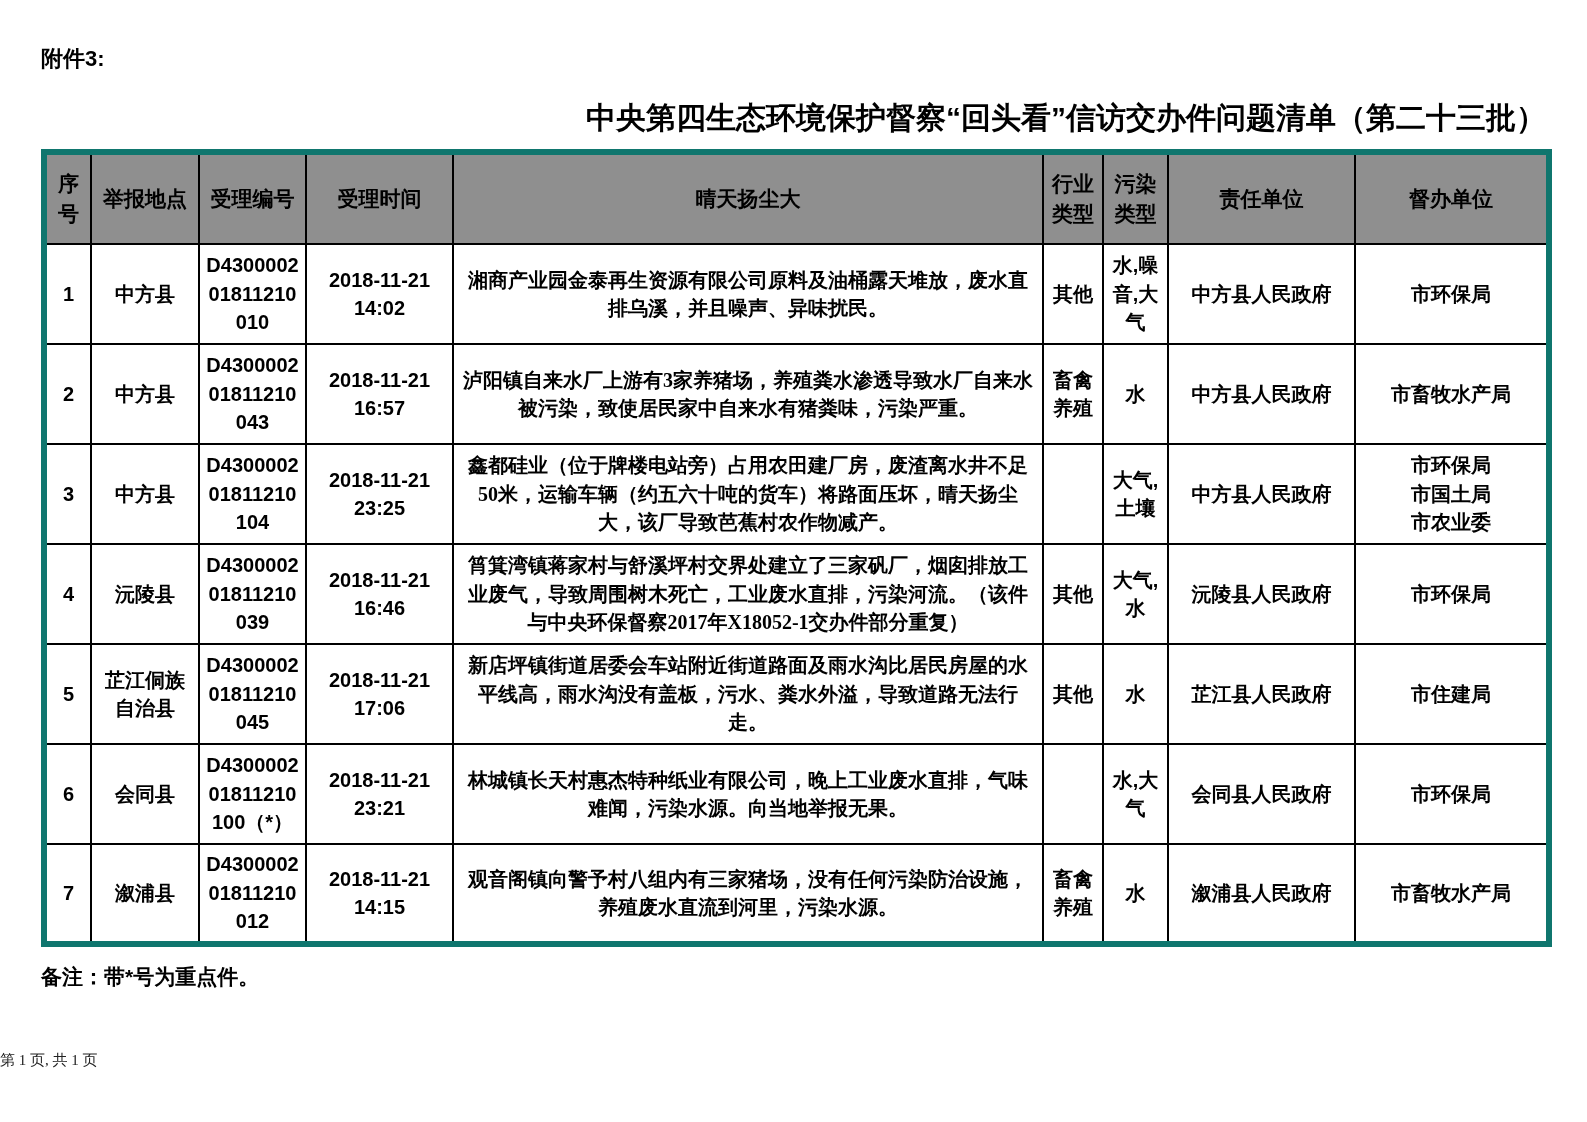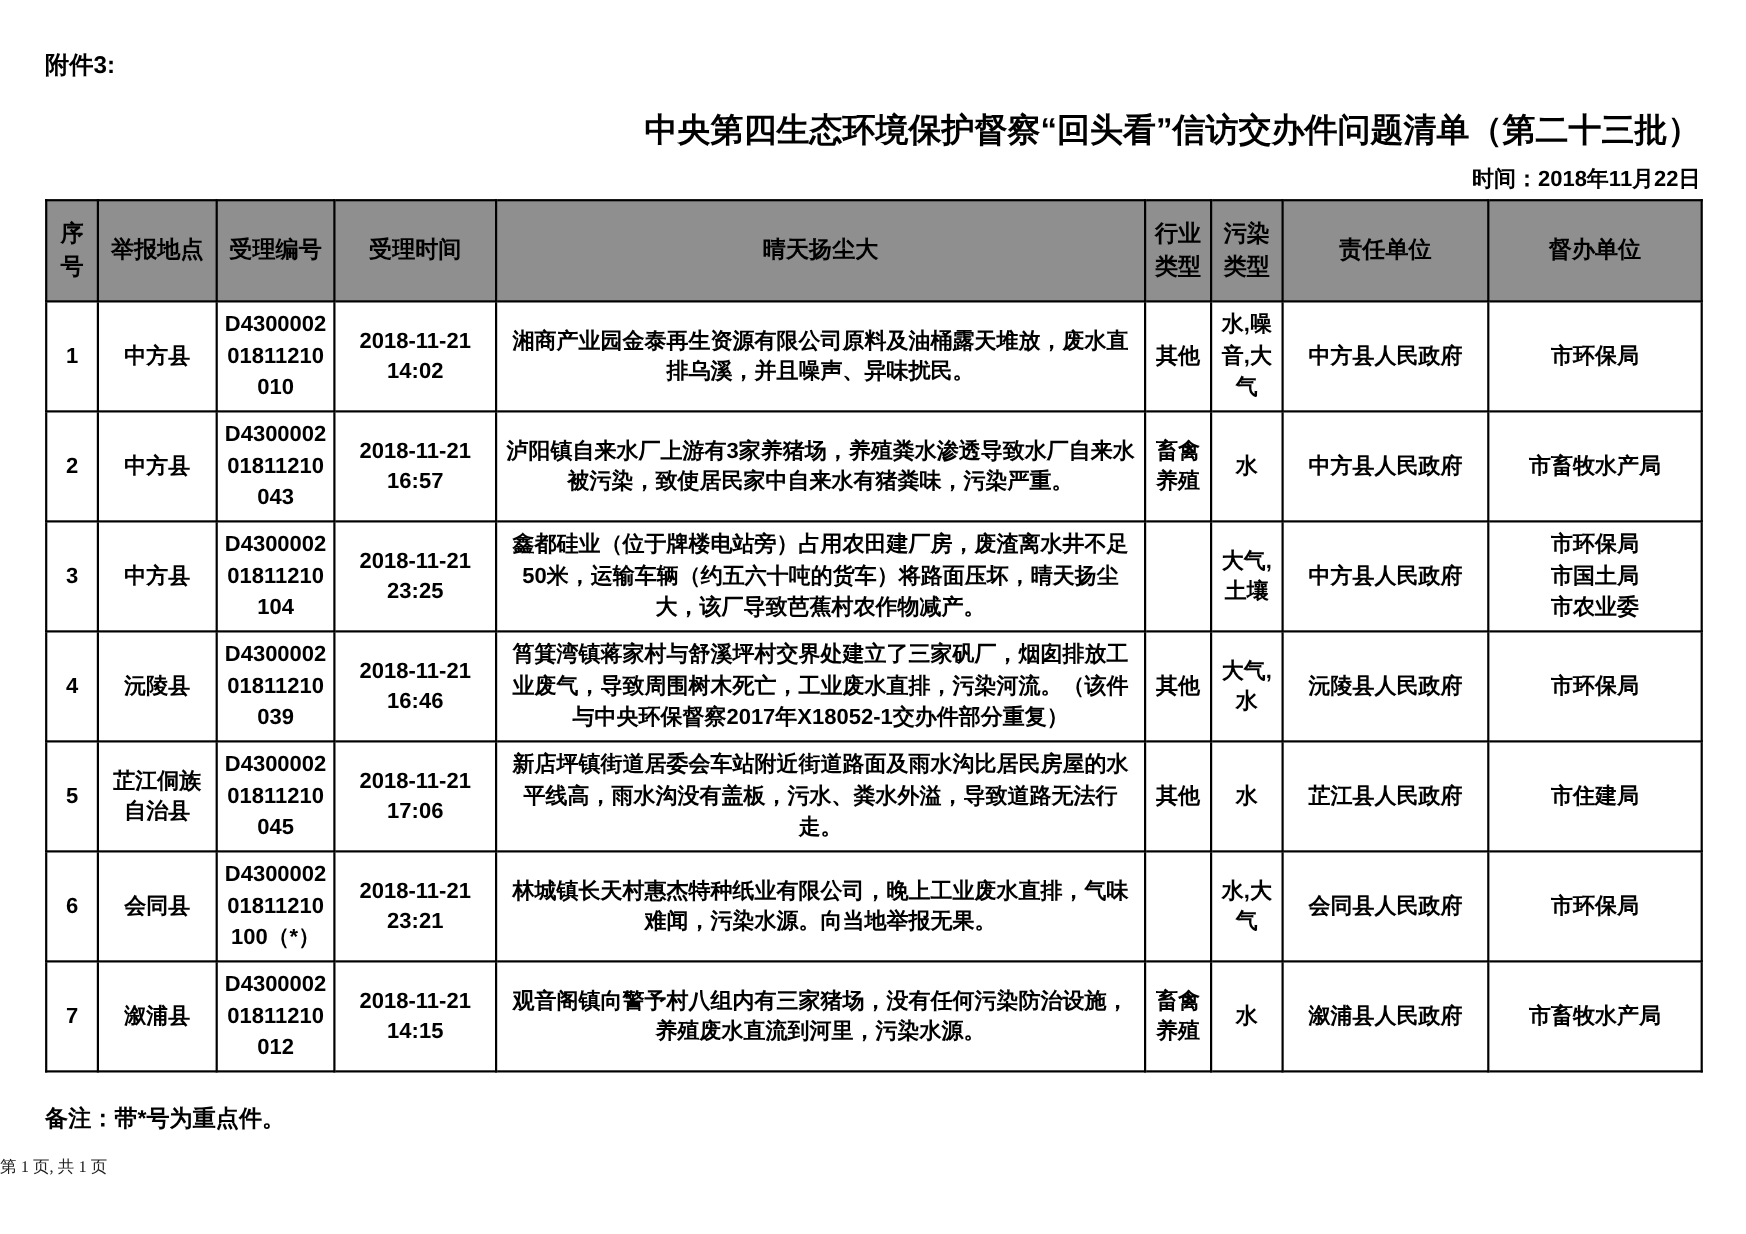--- a/index.html
+++ b/index.html
@@ -23,21 +23,21 @@
   }
   .dateline {
     text-align: right;
     font-size: 20px; font-weight: bold;
     margin-bottom: 5px;
   }
   table.main {
     width: 1505px;
     border-collapse: collapse;
     table-layout: fixed;
-    border: 2px solid #0f766e;
+    border: 6px solid #0f766e;
   }
   table.main th, table.main td {
     border: 2px solid #000000;
     vertical-align: middle;
     font-weight: bold;
     line-height: 1.42;
     box-sizing: border-box;
   }
   table.main th {
     background: #8f8f8f;
@@ -46,27 +46,27 @@
     text-align: center;
     padding: 2px 3px;
   }
   table.main td {
     font-size: 20px;
     height: 100px;
     text-align: center;
     padding: 4px 6px;
     background: #ffffff;
   }
-  td.c-left { text-align: left; padding: 4px 10px; }
+  td.c-left { text-align: left; padding: 4px 10px; font-family: Liberation Serif, serif; }
   td.c-break, th.h-break { word-break: break-all; }
   td.c-pre { white-space: pre-line; }
   td.c-case { word-break: break-all; padding: 2px 4px; margin-left: 24px; }
   .note {
     font-size: 21px; font-weight: bold;
-    margin-top: 28px;
+    margin-top: 16px;
   }
   .footer {
     position: absolute;
     left: 0; right: 0;
     bottom: 52px;
     text-align: left;
     font-size: 15px;
     font-weight: normal;
     font-family: "Liberation Serif", serif;
     color: #222222;
@@ -74,21 +74,20 @@
 </style>
 </head>
 <body>
 
 <div class="page">
 
   <div class="attachment">附件3:</div>
 
   <div class="title">中央第四生态环境保护督察“回头看”信访交办件问题清单（第二十三批）</div>
 
-  <div class="dateline">时间：2018年11月22日</div>
 
   <table class="main">
     <colgroup>
       <col style="width:47px">
       <col style="width:108px">
       <col style="width:107px">
       <col style="width:147px">
       <col style="width:590px">
       <col style="width:60px">
       <col style="width:65px">

